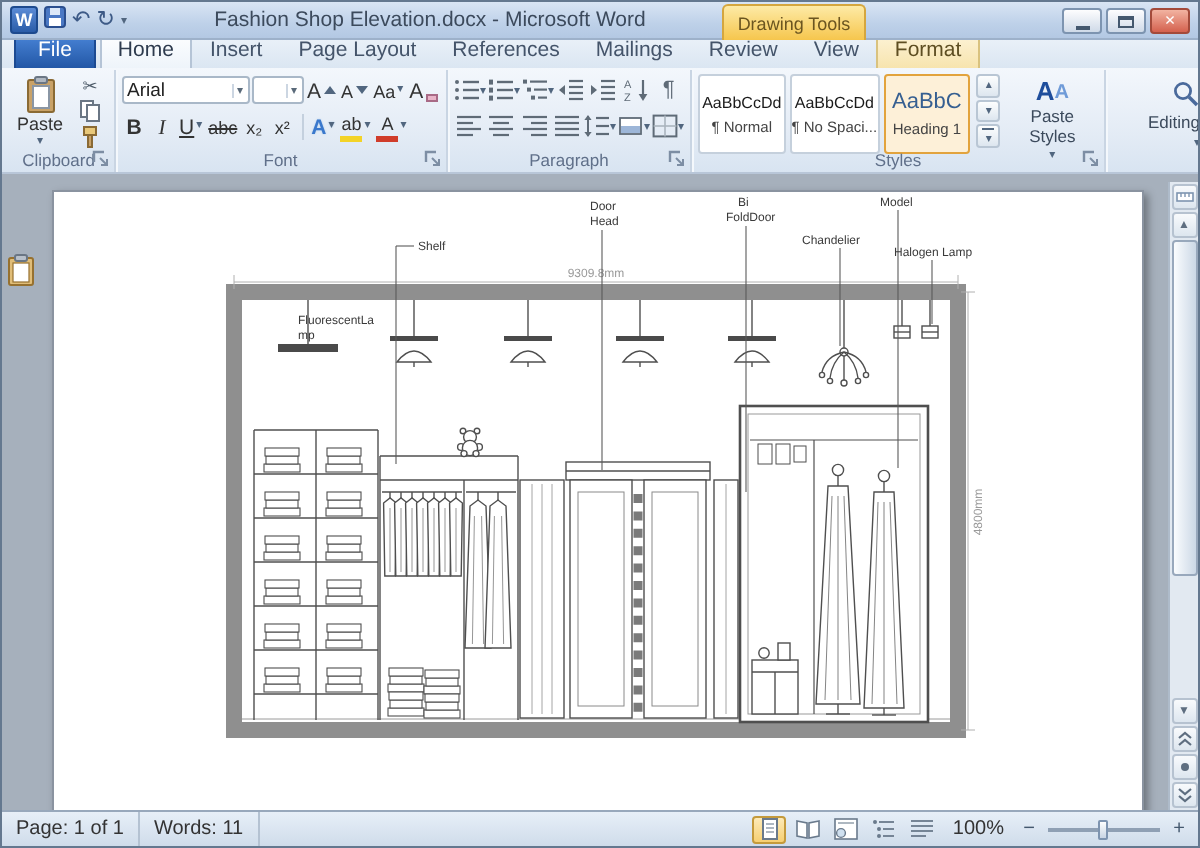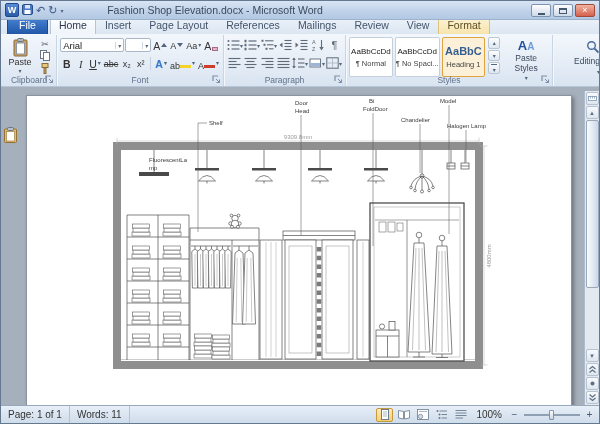--- a/index.html
+++ b/index.html
@@ -44,39 +44,39 @@
 .fontgrp{display:flex;flex-direction:column;gap:2px}
 .frow{display:flex;align-items:center;gap:1px;height:16px}
 .combo{height:14px;background:#fff;border:1px solid #a9b8c8;border-radius:2px;display:flex;align-items:center;font-size:9.5px;padding:0 2px;color:#222}
 .combo .cdd{margin-left:auto;font-size:6px;color:#5a6a7a;border-left:1px solid #ccd6e2;padding-left:2px}
 .fbtn2{min-width:13px;height:15px;display:flex;align-items:flex-end;justify-content:center;font-size:10.5px;color:#333;padding:0 1px;line-height:13px}
 .fbtn2 .dd{font-size:6px;color:#51667f;margin-left:1px;align-self:center}
 .b{font-weight:bold}.i{font-style:italic;font-family:"Liberation Serif",serif}
 .strike{text-decoration:line-through;font-size:9px}
 .subsup{font-size:9px}
 .effects{color:#3a78cc;font-weight:bold;text-shadow:0 0 1px #aac8e8}
-.glyphbar{display:flex;align-items:center;line-height:9px;font-size:9px}
+.glyphbar{display:flex;flex-direction:column;align-items:center;line-height:9px;font-size:9px}
 .bar{display:block;width:11px;height:3px;margin-top:1px}
 .bar.yellow{background:#f3d327}.bar.red{background:#d03c2a}
 .tri{width:0;height:0;border-left:3px solid transparent;border-right:3px solid transparent;margin:0 0 6px 1px}
 .tri.up{border-bottom:4px solid #51667f}.tri.dn{border-top:4px solid #51667f}
 .eraser{display:inline-block;width:6px;height:4px;background:#e8b4c8;border:1px solid #a86a86;margin:0 0 2px 1px}
 .vdiv{width:1px;height:13px;background:#c4d0de;margin:0 2px;align-self:center}
 
 
 .pbtn{width:17px;height:16px;display:flex;align-items:center;justify-content:center;color:#5f6b77}
 .pbtn .dd{font-size:6px;color:#51667f}
 .mi{display:block}
 .pilc{font-size:11px;color:#5f6b77}
 
 
 .stylebox{width:45px;height:40px;border:1px solid #c5d0dc;border-radius:2px;background:#fff;display:flex;flex-direction:column;align-items:center;justify-content:center;margin-right:2px}
 .stylebox .sample{font-size:8px;color:#1a1a1a;white-space:nowrap}
 .stylebox .sname{font-size:7.5px;color:#444;margin-top:3px;white-space:nowrap}
-.stylebox.h1 .sample{font-size:11px;color:#365f91;font-weight:bold}
+.stylebox.h1 .sample{font-size:11px;color:#365f91;font-weight:normal}
 .stylebox.sel{border-color:#e2a33d;background:#fdf0d8}
 .galcol{display:flex;flex-direction:column;gap:1px;margin:0 3px 0 1px}
 .galbtn{width:12px;height:12px;border:1px solid #b9c6d4;border-radius:2px;background:linear-gradient(#fdfefe,#dde6ef);font-size:6px;color:#51667f;display:flex;align-items:center;justify-content:center;flex-direction:column}
 .galbtn .morebar{width:6px;height:1px;background:#51667f;margin-bottom:1px}
 .chgstyles{width:47px;display:flex;flex-direction:column;align-items:center;font-size:8.5px;color:#3c4a5c;padding-top:2px;line-height:10px}
 .axwrap{display:flex;align-items:flex-end;height:15px;margin-bottom:1px}
 .ax1{font-weight:bold;color:#1f4e9c;font-size:13px;line-height:13px}
 .ax2{font-weight:bold;color:#6f9bd8;font-size:10px;line-height:11px}
 
 
@@ -121,20 +121,21 @@
             <rect x="0.5" y="0.5" width="10" height="10" rx="1.5" fill="#4a78c4" stroke="#2a4e8e"></rect>
             <rect x="3" y="1" width="5" height="3.5" fill="#dce8f8"></rect>
             <rect x="2.5" y="6" width="6" height="4" fill="#fff"></rect>
           </svg>
       </span>
       <span class="qbtn">↶</span>
       <span class="qbtn">↻</span>
       <span class="qdd">▾</span>
     </div>
     <div id="wtitle">Fashion Shop Elevation.docx - Microsoft Word</div>
+    <div id="ctxtool">Drawing Tools</div>
     <div id="winbtns">
       <span class="winbtn">
           <span class="mingl"></span>
         </span>
       <span class="winbtn">
           <span class="maxgl"></span>
         </span>
       <span class="winbtn close">×</span>
     </div>
   </div>

